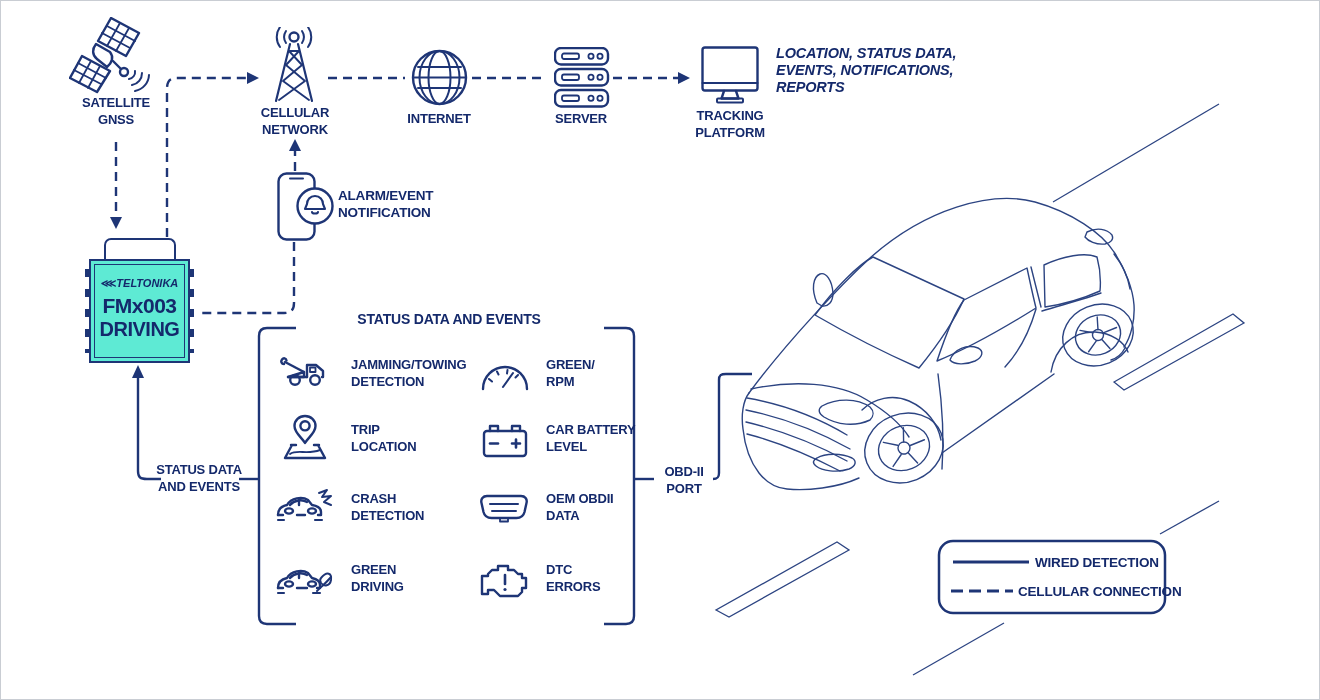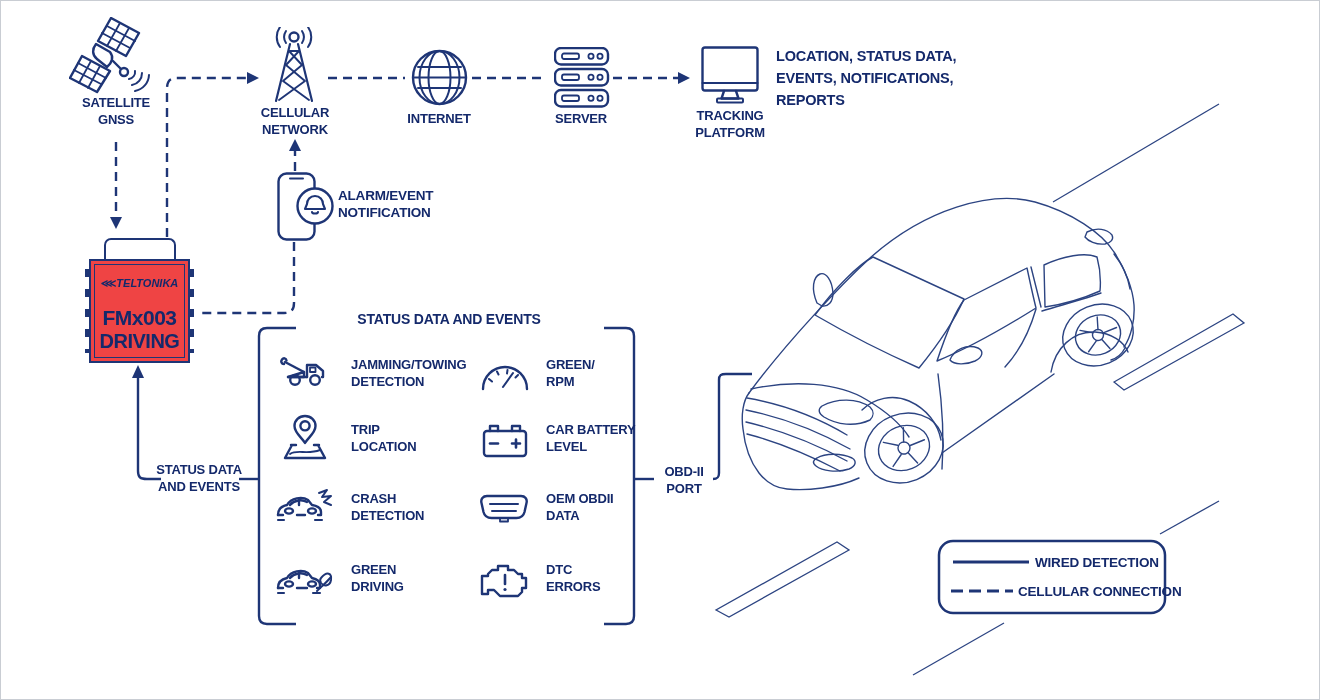--- a/index.html
+++ b/index.html
@@ -14,44 +14,44 @@
     box-sizing:border-box;border:1px solid #c9cdd3;
   }
   #bg{position:absolute;left:0;top:0;z-index:0;}
   .icon{position:absolute;z-index:1;}
   svg.ic{stroke:var(--ink);fill:none;stroke-width:2.4;stroke-linecap:round;stroke-linejoin:round;}
   .lbl{
     position:absolute;z-index:2;font-weight:bold;color:var(--txt);
     white-space:pre-line;font-size:13px;line-height:16.5px;letter-spacing:-0.2px;
   }
   .c{transform:translateX(-50%);text-align:center;}
-  .big{font-size:14.5px;line-height:22px;}
+  .big{font-size:14.5px;line-height:17px;font-style:italic;}
   
   .device{position:absolute;left:88px;top:237px;z-index:2;}
   .device-connector{
     position:absolute;left:15px;top:0;width:68px;height:24px;
     border:2.5px solid var(--ink);border-bottom:none;border-radius:7px 7px 0 0;background:#fff;
   }
   .device-body{
     position:absolute;left:0;top:21px;width:97px;height:100px;
-    border:2.5px solid var(--ink);background:#ef4444;
+    border:2.5px solid var(--ink);background:#5eead4;
   }
   .device-body::before,.device-body::after{
     content:"";position:absolute;top:8px;bottom:8px;width:4px;
     background:repeating-linear-gradient(180deg,var(--ink) 0 8px,transparent 8px 20px);
   }
   .device-body::before{left:-6px;}
   .device-body::after{right:-6px;}
   .device-inner{
     position:absolute;left:3px;top:3px;right:3px;bottom:3px;
     border:1.5px solid var(--ink);text-align:center;color:var(--txt);
   }
   .brand{margin-top:12px;font-size:11px;font-weight:bold;font-style:italic;letter-spacing:0;}
   .chev{font-style:normal;letter-spacing:-2px;margin-right:2px;}
-  .model{margin-top:16px;font-size:21px;font-weight:bold;letter-spacing:-0.5px;}
+  .model{margin-top:4px;font-size:21px;font-weight:bold;letter-spacing:-0.5px;}
   .series{font-size:20px;font-weight:bold;letter-spacing:-0.5px;}
 </style>
 </head>
 <body>
 
 <svg id="bg" width="1320" height="700" viewBox="0 0 1320 700">
   <g stroke="var(--ink)" stroke-width="2.4" fill="none" stroke-dasharray="9 6">
     <path d="M115,141 V217"></path>
     <path d="M166,236 V88 C166,80 169,77 176,77 H247"></path>
     <path d="M327,77 H404"></path>

